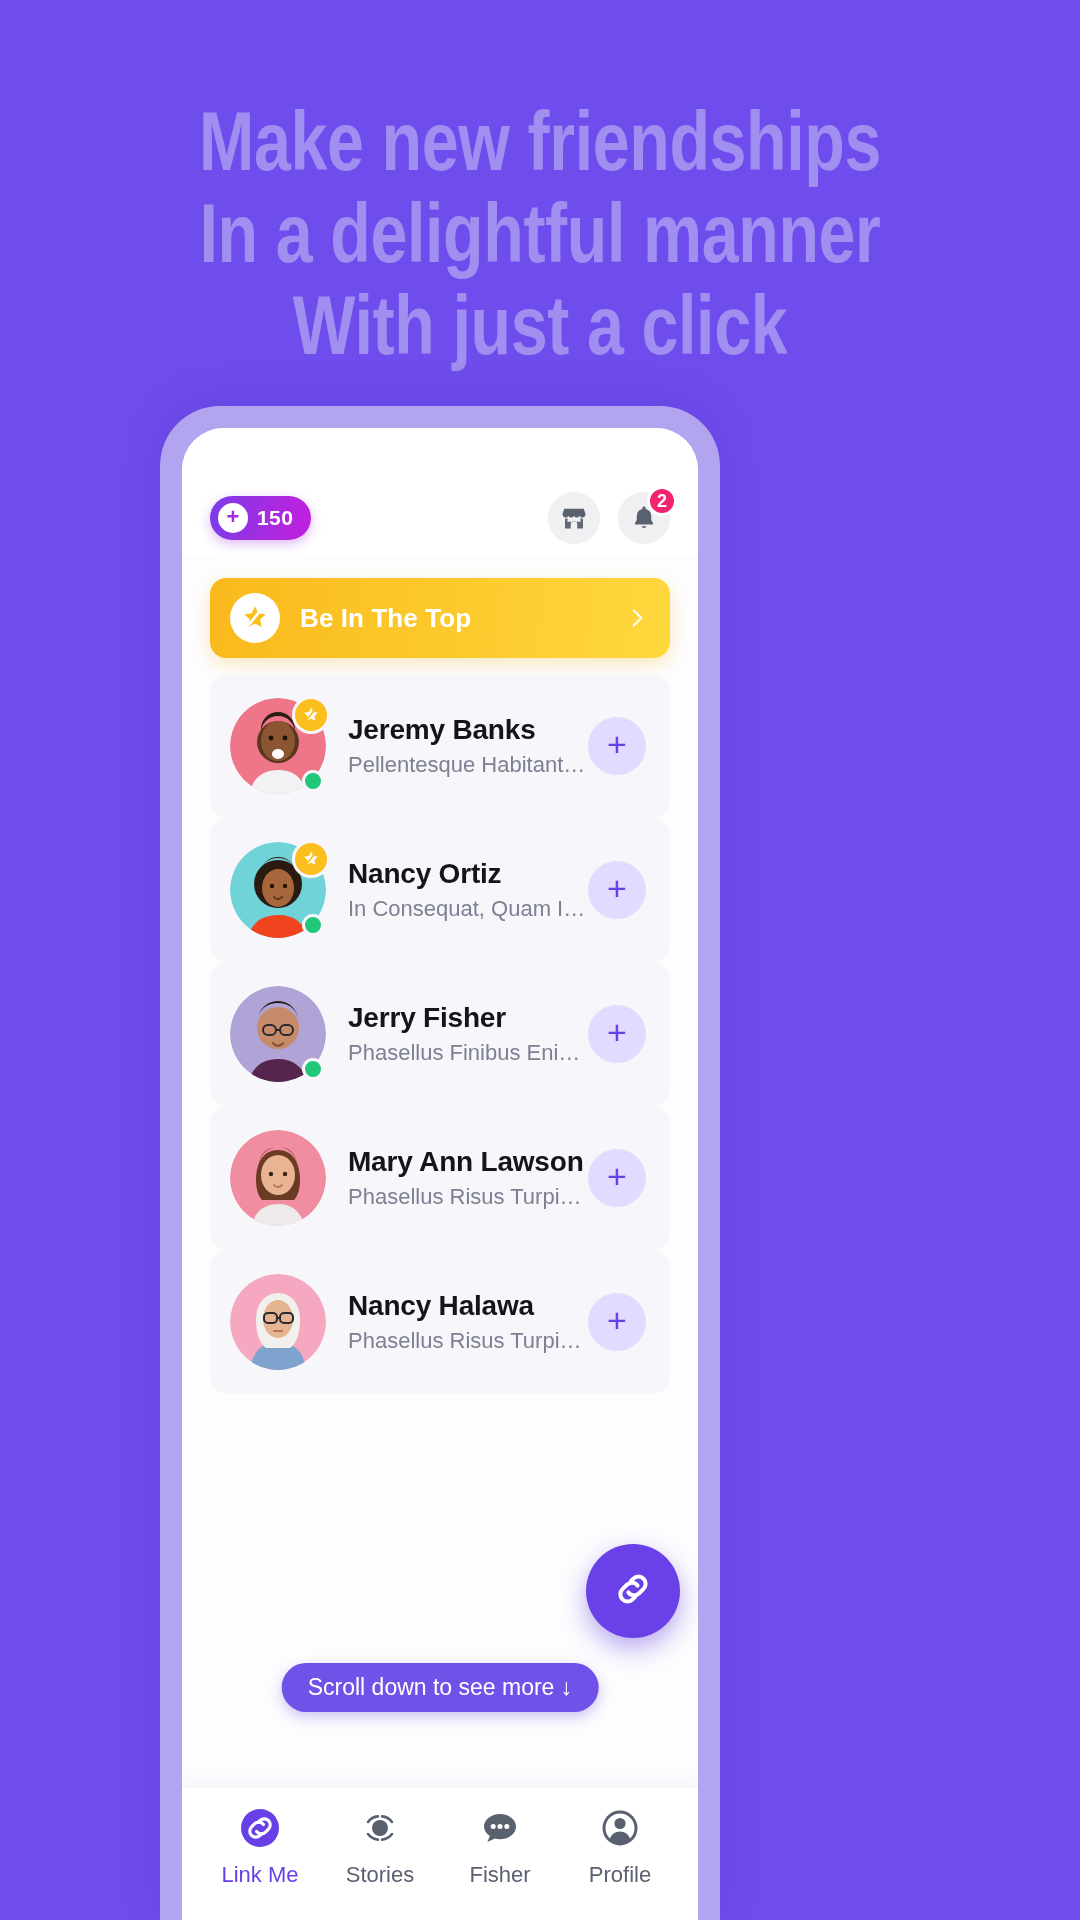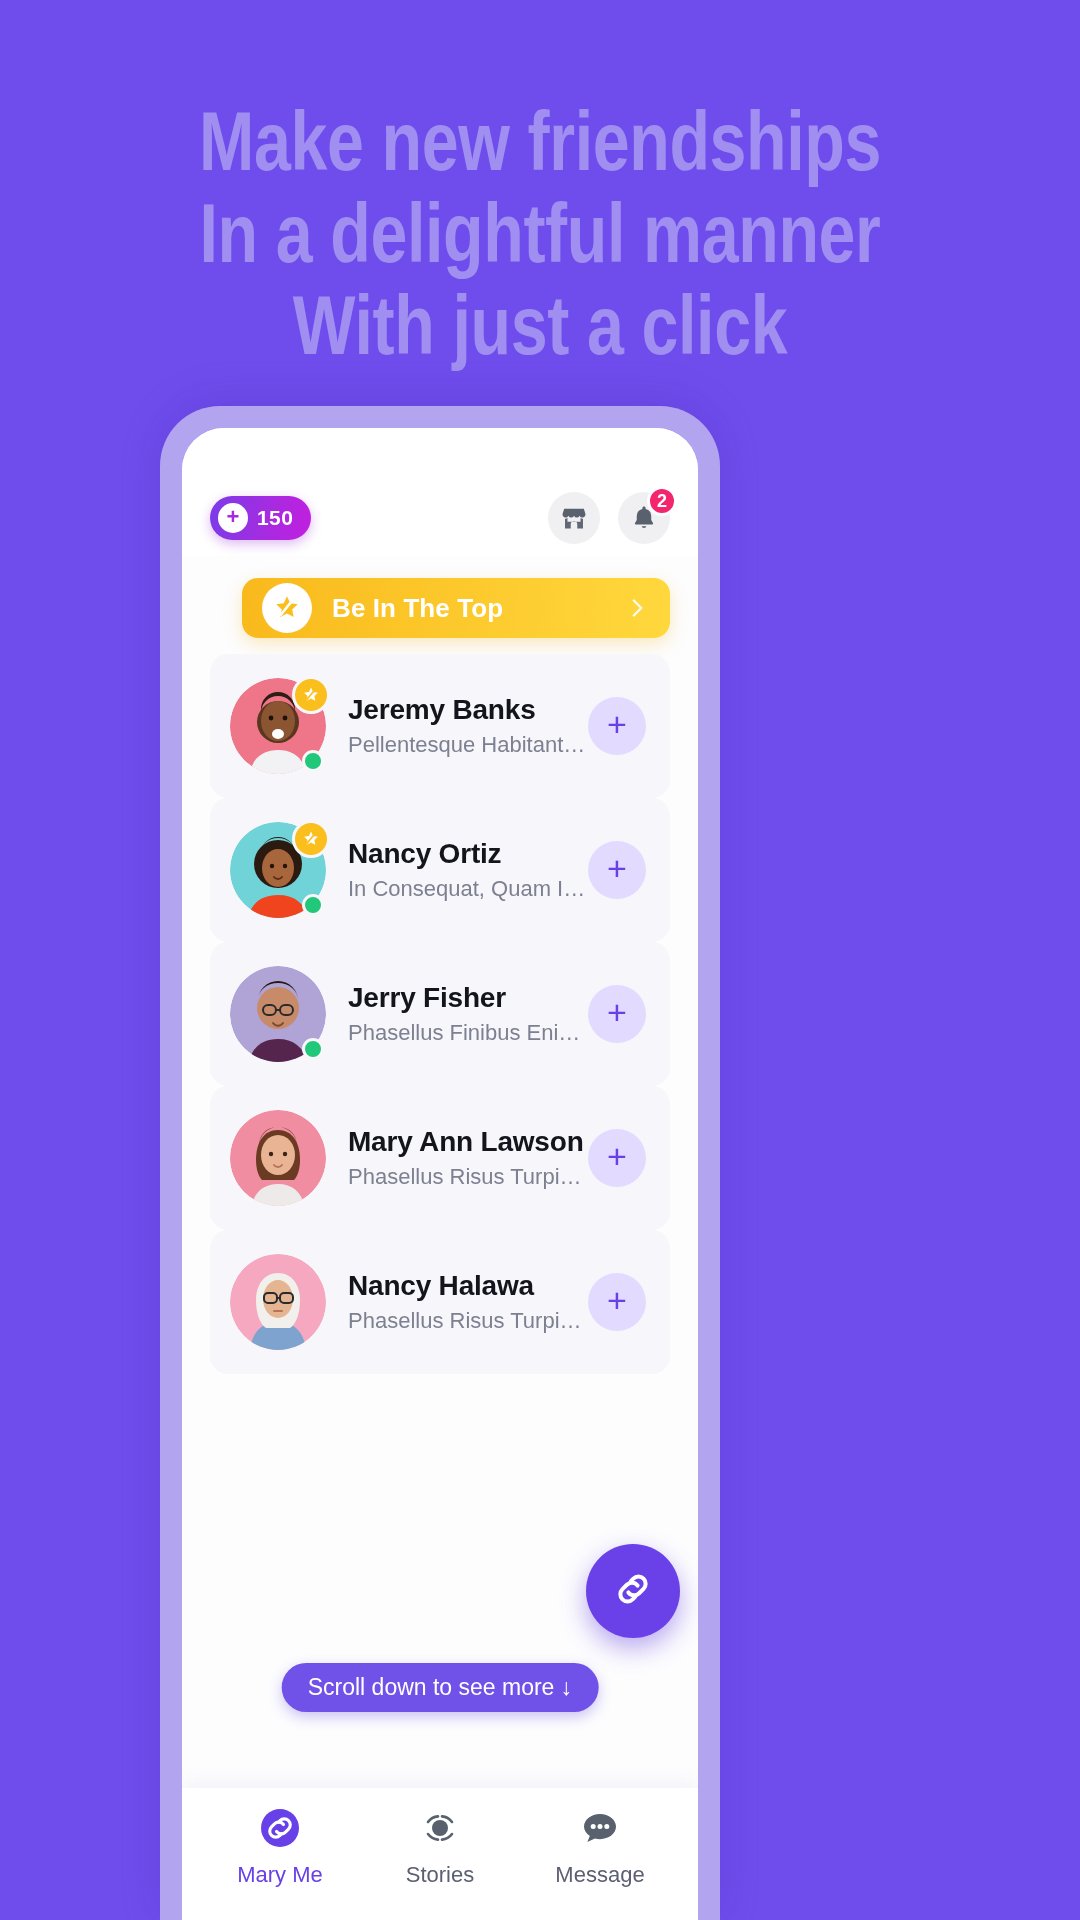--- a/index.html
+++ b/index.html
@@ -100,27 +100,26 @@
     flex:1 1 auto;
     background:#fdfdfe;
     padding:0 28px;
     position:relative;
     overflow:hidden;
   }
 
   
   .promo-banner {
     margin-top:22px;
-    height:60px;
+    height:80px;
     border-radius:16px;
     background:linear-gradient(95deg,#f9b91c 0%,#fcc82b 48%,#ffd83d 100%);
     display:flex; align-items:center;
     padding:0 20px;
     box-shadow:0 6px 18px rgba(245,180,20,.28);
-    margin-left:32px;
   }
   .promo-icon {
     width:50px; height:50px; border-radius:50%;
     background:#fff;
     display:flex; align-items:center; justify-content:center;
     flex:0 0 50px;
   }
   .promo-label {
     color:#fff; font-size:26px; font-weight:700;
     margin-left:20px; flex:1 1 auto;
@@ -428,21 +427,21 @@
       <div class="nav-item active">
         <span class="nav-icon">
           <svg width="44" height="44" viewBox="0 0 44 44">
             <circle cx="22" cy="22" r="19" fill="#6740e8"></circle>
             <g fill="none" stroke="#fff" stroke-width="3.1" stroke-linecap="round">
               <path d="M18.5 25.5a6 6 0 0 0 9 .6l3-3a6 6 0 0 0-8.5-8.5l-1.5 1.5"></path>
               <path d="M25.5 18.5a6 6 0 0 0-9-.6l-3 3a6 6 0 0 0 8.5 8.5l1.5-1.5"></path>
             </g>
           </svg>
         </span>
-        <span class="nav-label">Mary Me</span>
+        <span class="nav-label">Link Me</span>
       </div>
 
       <div class="nav-item">
         <span class="nav-icon">
           <svg width="44" height="44" viewBox="0 0 44 44">
             <circle cx="22" cy="22" r="8" fill="#59606e"></circle>
             <g fill="none" stroke="#59606e" stroke-width="2.6" stroke-linecap="round">
               <path d="M10 16a14 14 0 0 1 10-5.6"></path>
               <path d="M34 16a14 14 0 0 0-10-5.6"></path>
               <path d="M10 28a14 14 0 0 0 10 5.6"></path>
@@ -455,19 +454,29 @@
 
       <div class="nav-item">
         <span class="nav-icon">
           <svg width="44" height="44" viewBox="0 0 44 44">
             <path d="M22 8c8.8 0 16 5.6 16 12.6S30.8 33.2 22 33.2c-1.8 0-3.5-.2-5.1-.7l-7.6 3.4 2.5-5.9C8.3 27.7 6 24.4 6 20.6 6 13.6 13.2 8 22 8z" fill="#59606e"></path>
             <circle cx="15.2" cy="20.6" r="2.5" fill="#fff"></circle>
             <circle cx="22" cy="20.6" r="2.5" fill="#fff"></circle>
             <circle cx="28.8" cy="20.6" r="2.5" fill="#fff"></circle>
           </svg>
         </span>
-        <span class="nav-label">Message</span>
-      </div>
-
+        <span class="nav-label">Fisher</span>
+      </div>
+
+      <div class="nav-item">
+        <span class="nav-icon">
+          <svg width="44" height="44" viewBox="0 0 44 44">
+            <circle cx="22" cy="22" r="16" fill="none" stroke="#59606e" stroke-width="3"></circle>
+            <circle cx="22" cy="17.5" r="5.6" fill="#59606e"></circle>
+            <path d="M11.6 33.6c1.6-5.3 5.6-8 10.4-8s8.8 2.7 10.4 8a16 16 0 0 1-20.8 0z" fill="#59606e"></path>
+          </svg>
+        </span>
+        <span class="nav-label">Profile</span>
+      </div>
     </div>
 
   </div>
 </div>
 
 </body></html>

